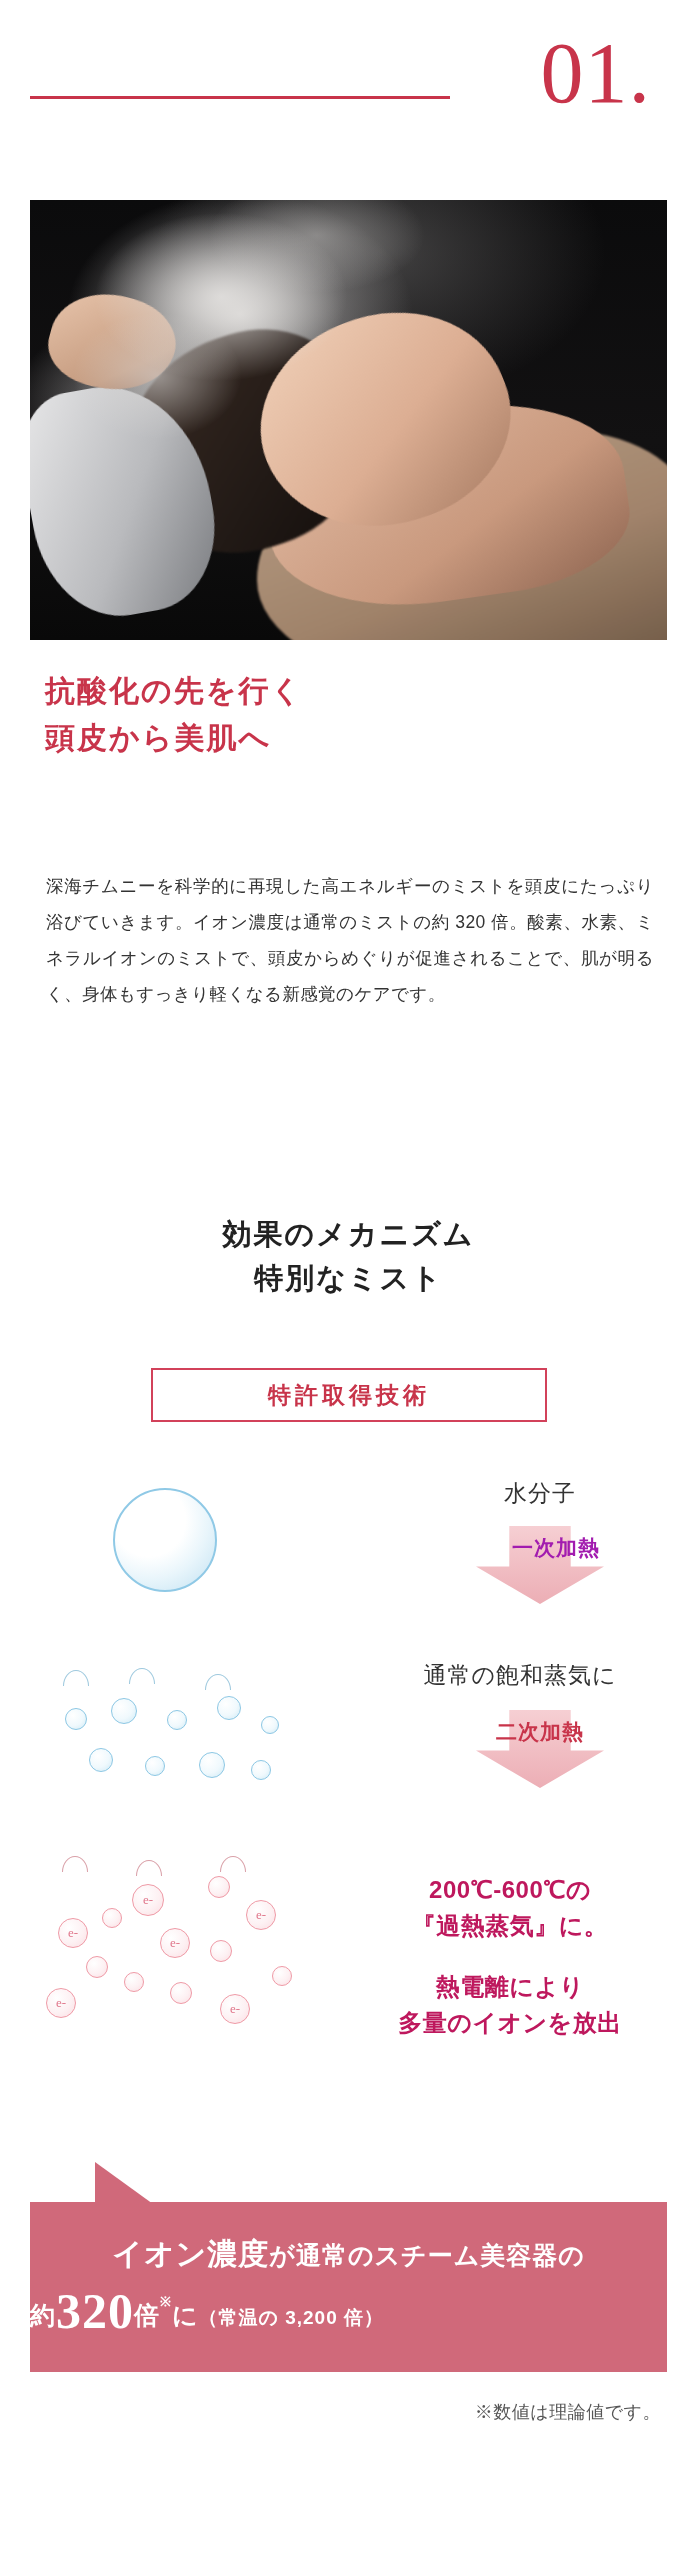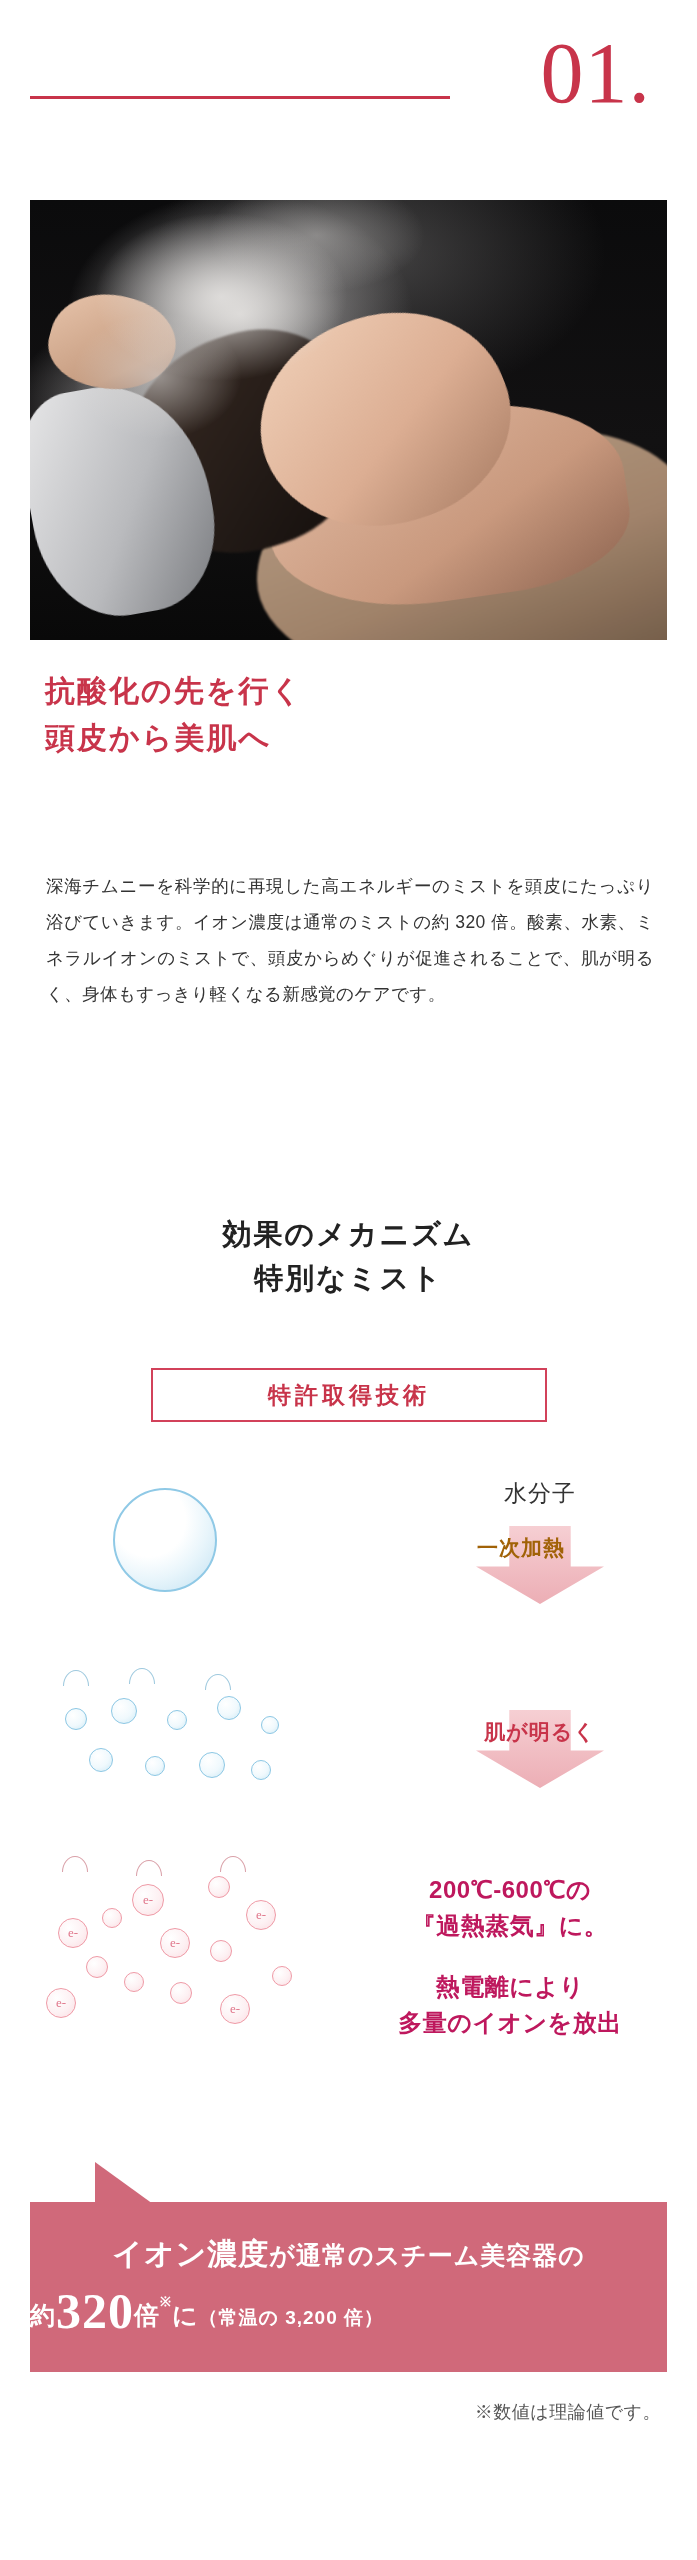--- a/index.html
+++ b/index.html
@@ -217,25 +217,25 @@
     left: 420px;
     top: 1478px;
     width: 240px;
     text-align: center;
     color: #333333;
     font-size: 23px;
     letter-spacing: 1px;
   }
   .arrow1-text {
     position: absolute;
-    left: 401px;
+    left: 436px;
     top: 1534px;
     width: 240px;
     text-align: center;
-    color: #a16207;
+    color: #a21caf;
     font-size: 21px;
     font-weight: 700;
     letter-spacing: 1px;
     z-index: 3;
   }
   .arrow-shape {
     position: absolute;
     width: 128px;
     height: 78px;
     background: linear-gradient(180deg, #f6cfd3 0%, #ecaeb5 100%);
@@ -444,22 +444,23 @@
     <div class="dot-blue" style="left:10px; top:40px; width:22px; height:22px;"></div>
     <div class="dot-blue" style="left:56px; top:30px; width:26px; height:26px;"></div>
     <div class="dot-blue" style="left:112px; top:42px; width:20px; height:20px;"></div>
     <div class="dot-blue" style="left:162px; top:28px; width:24px; height:24px;"></div>
     <div class="dot-blue" style="left:206px; top:48px; width:18px; height:18px;"></div>
     <div class="dot-blue" style="left:34px; top:80px; width:24px; height:24px;"></div>
     <div class="dot-blue" style="left:90px; top:88px; width:20px; height:20px;"></div>
     <div class="dot-blue" style="left:144px; top:84px; width:26px; height:26px;"></div>
     <div class="dot-blue" style="left:196px; top:92px; width:20px; height:20px;"></div>
   </div>
+  <div class="label-steam">通常の飽和蒸気に</div>
   <div class="arrow-shape arrow2"></div>
-  <div class="arrow2-text">肌が明るく</div>
+  <div class="arrow2-text">二次加熱</div>
 
   <div class="cluster-pink">
     <div class="squiggle" style="left:22px; top:0px;"></div>
     <div class="squiggle" style="left:96px; top:4px;"></div>
     <div class="squiggle" style="left:180px; top:0px;"></div>
 
     <div class="dot-pink" style="left:92px; top:28px; width:32px; height:32px;">
         <span>e-</span>
       </div>
     <div class="dot-pink" style="left:168px; top:20px; width:22px; height:22px;"></div>

